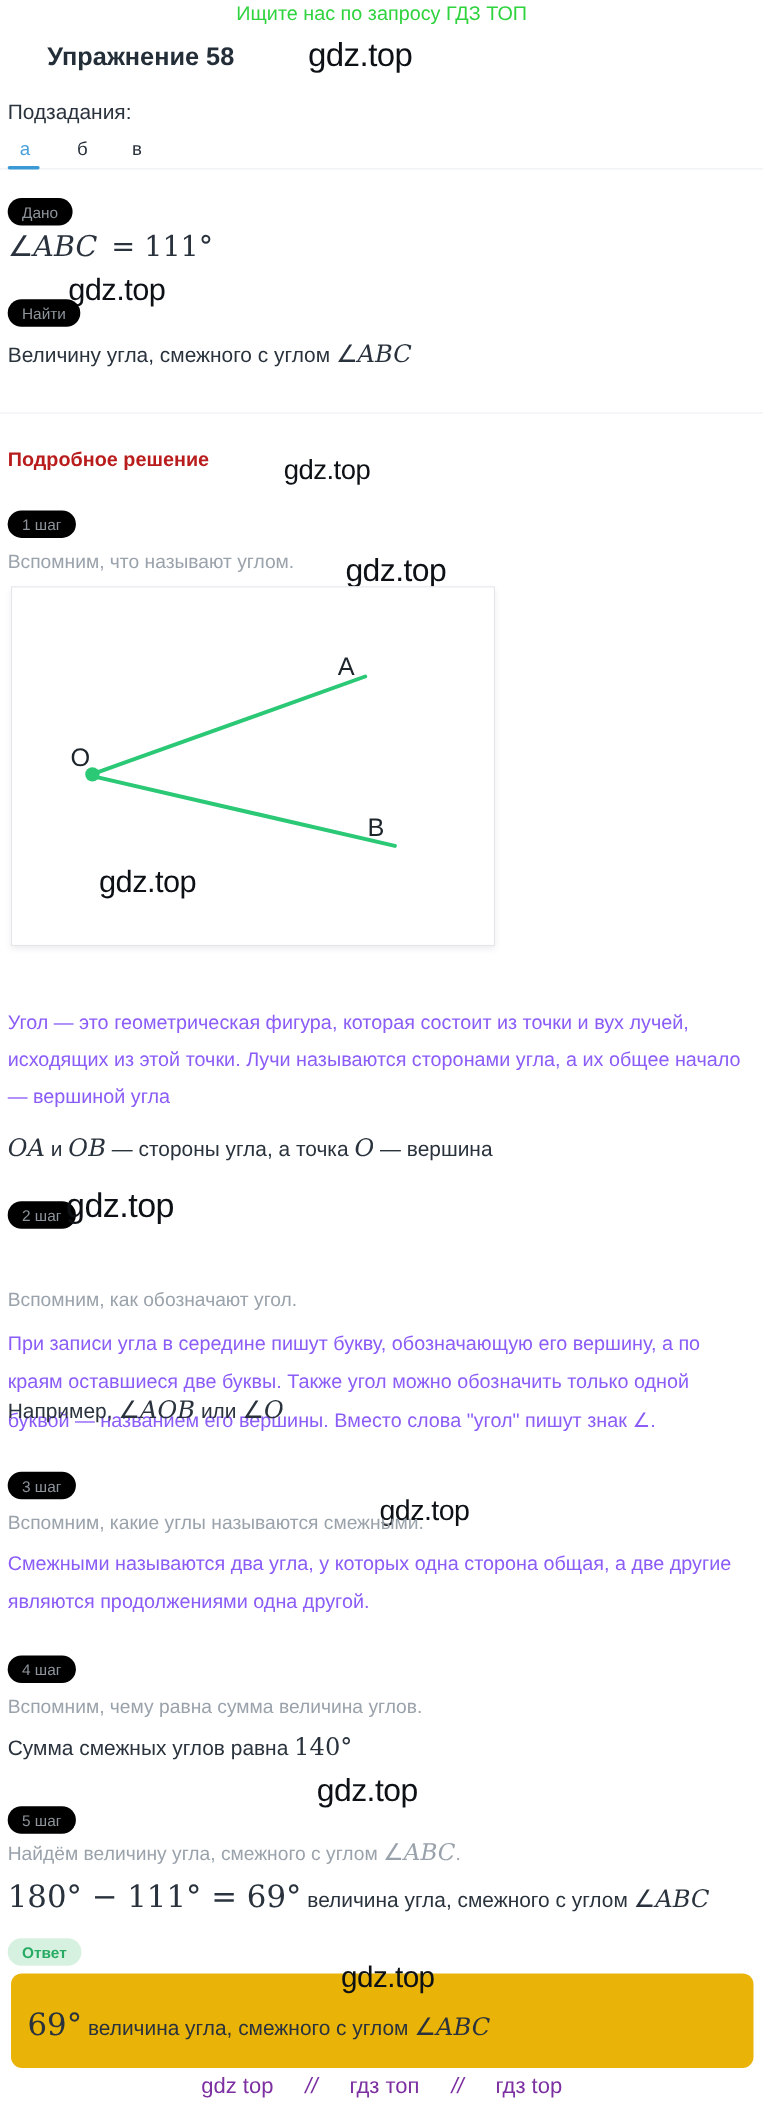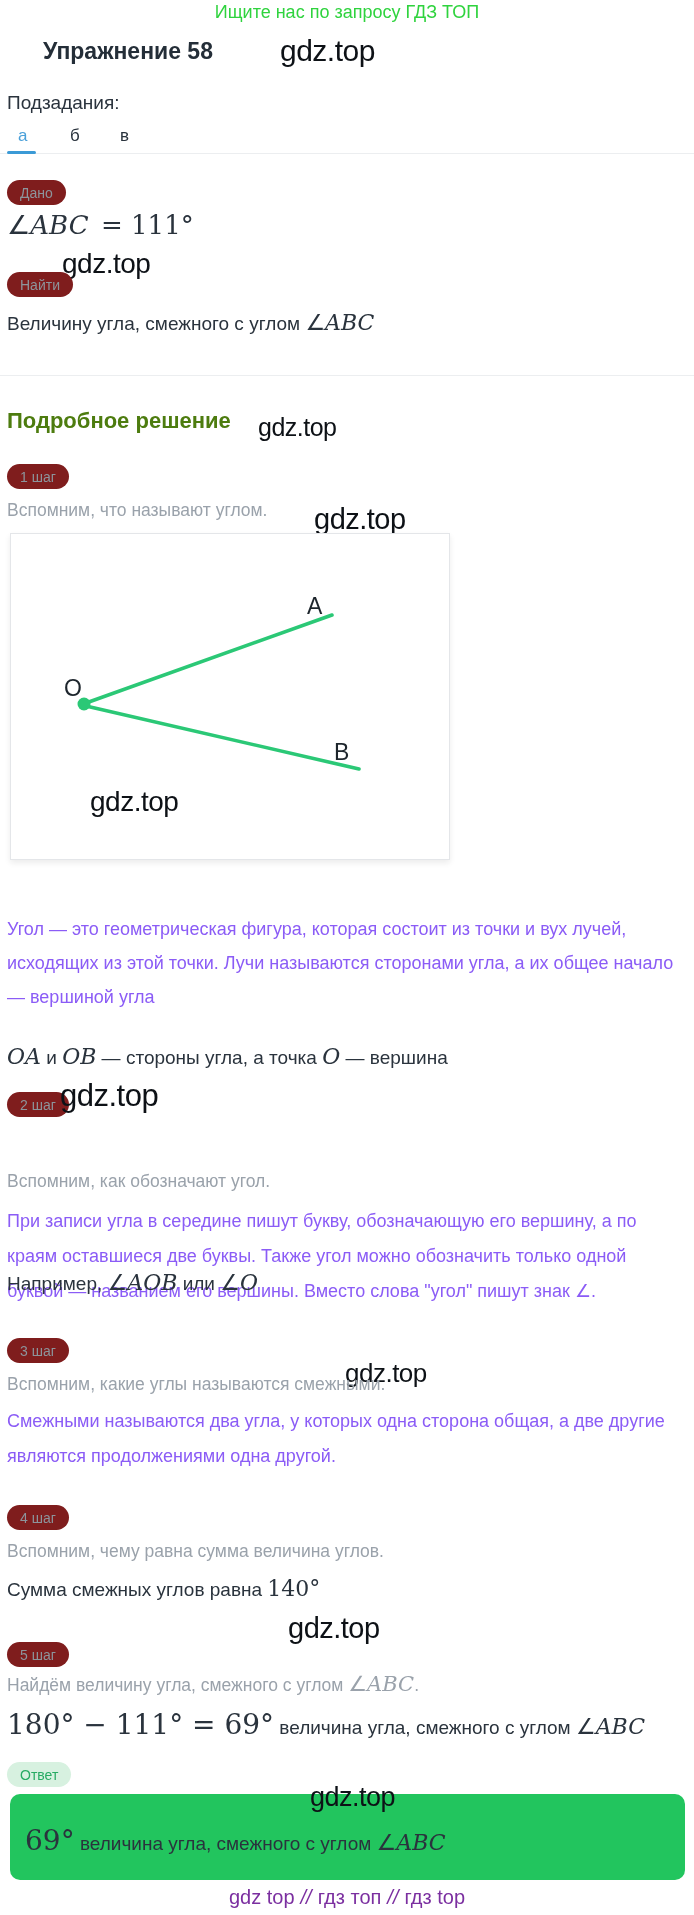--- a/index.html
+++ b/index.html
@@ -13,34 +13,34 @@
 
   
   .top-link {
     left:0; top:2px; width:694px; text-align:center;
     font-size:18px; font-weight:500; color:#2fd33e;
   }
 
   
   .title { left:7px; top:38px; font-size:23px; font-weight:700; color:#242e38;margin-left:36px; }
   .subtasks-label { left:7px; top:92px; font-size:19px; font-weight:500; }
-  .solution-heading { left:7px; top:408px; font-size:22px; font-weight:700; color:#4d7c0f; }
+  .solution-heading { left:7px; top:408px; font-size:18px; font-weight:700; color:#b91c1c; }
 
   
   .tab { top:126px; font-size:17px; color:#2a333d; cursor:pointer; }
   .tab.active { color:#4aa0d9; }
   .tab-underline { left:7px; top:151px; width:29px; height:3px; background:#3b9ad6; border-radius:2px; }
   .divider { left:0; width:694px; height:1px; background:#eceef0; }
 
   
   .badge {
     display:inline-flex; align-items:center; height:25px; padding:0 13px;
-    border-radius:13px; background:#7f1d1d; color:#8d949b; font-size:14px; white-space:nowrap;
+    border-radius:13px; background:#000000; color:#8d949b; font-size:14px; white-space:nowrap;
   }
-  .badge.green { background:#d7f1e0; color:#27ab63; }
+  .badge.green { background:#d7f1e0; color:#27ab63;font-weight:bold; }
 
   
   .hint { font-size:17.5px; color:#9aa2ab; }
   .para { font-size:18px; line-height:34px; color:#8b5cf6; width:678px; }
   .line { font-size:19px; color:#2a333d; white-space:nowrap; }
 
   
   .mvar { font-family:"DejaVu Serif", serif; font-style:italic; }
   .mn   { font-family:"DejaVu Serif", serif; }
   .ang  { font-family:"DejaVu Sans", sans-serif; font-style:normal; }
@@ -53,27 +53,27 @@
 
   
   .diagram {
     left:10px; top:533px; width:440px; height:327px; background:#ffffff;
     border:1px solid #e4e6e9; box-shadow:0 3px 6px rgba(0,0,0,0.08);
   }
 
   
   .answer-box {
     left:10px; top:1794px; width:675px; height:86px;
-    background:#22c55e; border-radius:10px;
+    background:#eab308; border-radius:10px;
   }
   .answer-content { position:absolute; left:15px; top:30px; white-space:nowrap; font-size:19px; color:#2a333d; }
 
   
   .footer {
-    left:0; top:1886px; width:694px; display:flex; justify-content:center; align-items:baseline; gap:6px;
+    left:0; top:1886px; width:694px; display:flex; justify-content:center; align-items:baseline; gap:29px;
     font-size:20px; font-weight:500; color:#7b2fa0;
   }
   .footer span { cursor:pointer; }
   .footer .sep { font-style:italic; }
 </style>
 </head>
 <body>
 
 <div id="page">
 
@@ -118,21 +118,21 @@
       <circle cx="73" cy="170" r="6.5" fill="#2bc876"></circle>
       <text x="53" y="162" font-size="23" font-weight="500" fill="#1d252c">O</text>
       <text x="296" y="80" font-size="23" font-weight="500" fill="#1d252c">A</text>
       <text x="323" y="226" font-size="23" font-weight="500" fill="#1d252c">B</text>
     </svg>
   </div>
   <div class="abs wm" style="left:90px; top:786px; font-size:28px;">gdz.top</div>
 
   <div class="abs para" style="left:7px; top:912px;">Угол — это геометрическая фигура, которая состоит из точки и вух лучей, исходящих из этой точки. Лучи называются сторонами угла, а их общее начало — вершиной угла</div>
 
-  <div class="abs line" style="left:7px; top:1032px;margin-top:12px;">
+  <div class="abs line" style="left:7px; top:1032px;">
     <span class="mvar m22">OA</span>
     <span>и</span>
     <span class="mvar m22">OB</span>
     <span>— стороны угла, а точка</span>
     <span class="mvar m22">O</span>
     <span>— вершина</span>
   </div>
 
   <div class="abs badge" style="left:7px; top:1092px;">2 шаг</div>
   <div class="abs wm" style="left:60px; top:1078px; font-size:31px;">gdz.top</div>

